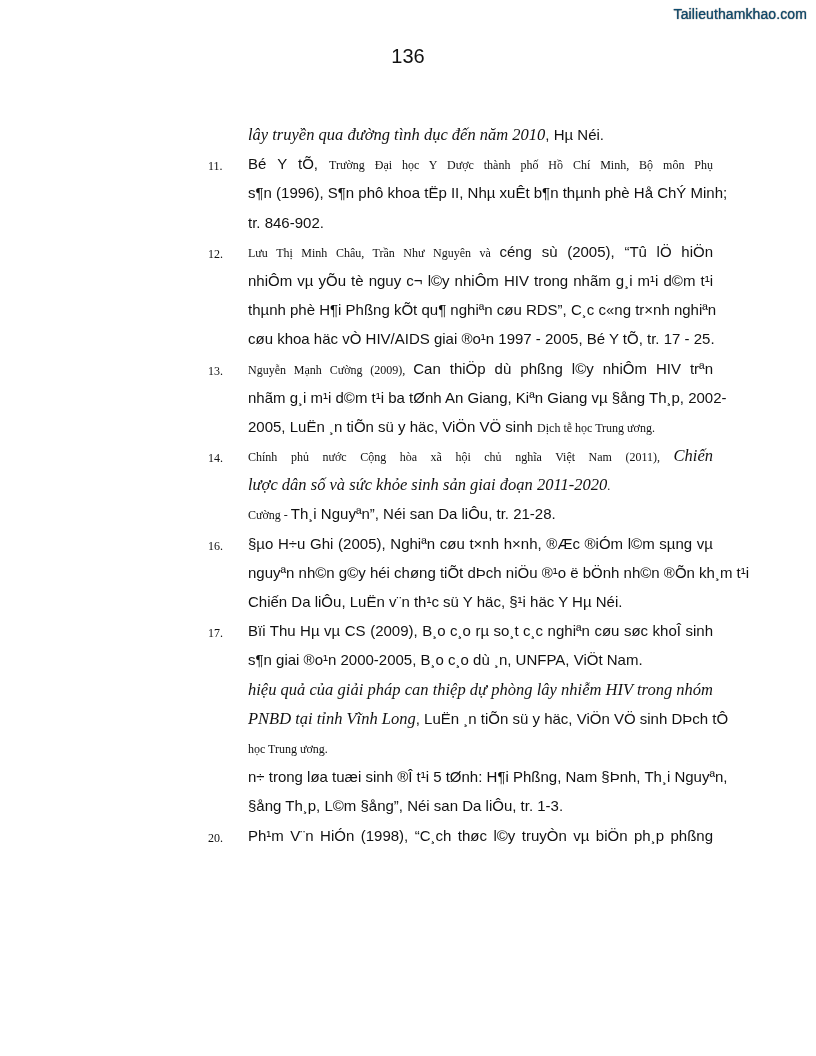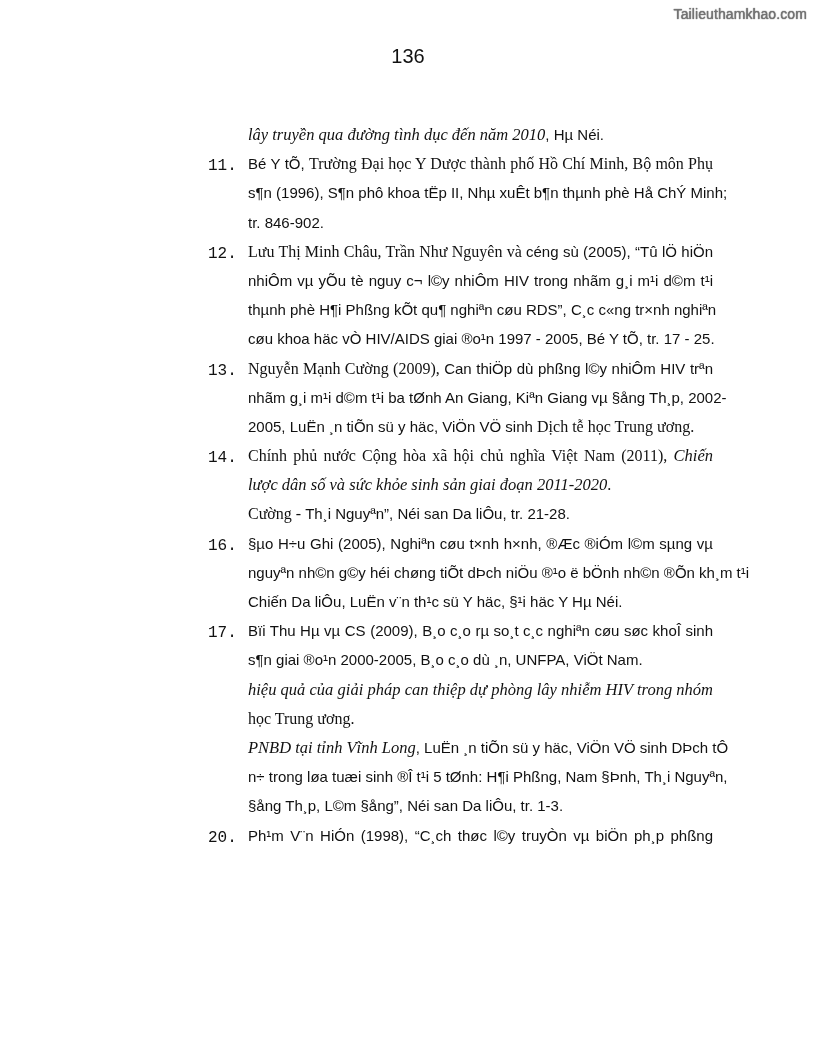--- a/index.html
+++ b/index.html
@@ -1,25 +1,25 @@
 <!DOCTYPE html>
 <html><head>
   <meta charset="utf-8">
   <style>
     html, body { margin: 0; padding: 0; background: #ffffff; }
     body { width: 816px; height: 1056px; position: relative; overflow: hidden; color: #111; }
-    .watermark { position: absolute; top: 6px; right: 9px; font-family: "Liberation Sans", sans-serif; font-size: 14px; color: #737373; text-shadow: 0 0 1px #777, 0 0 1px #777; letter-spacing: 0.1px; }
+    .watermark { position: absolute; top: 6px; right: 9px; font-family: "Liberation Sans", sans-serif; font-size: 14px; color: #0c4a6e; text-shadow: 0 0 1px #777, 0 0 1px #777; letter-spacing: 0.1px; }
     .page-number { position: absolute; top: 45px; left: 0; width: 100%; text-align: center; font-family: "Liberation Sans", sans-serif; font-size: 20px; }
     .refs { position: absolute; top: 120px; left: 160px; width: 553px; }
     .line { height: 29.2px; line-height: 29.2px; white-space: nowrap; font-size: 15.5px; position: relative; margin-left: 48px; }
-    .num { position: absolute; left: 0; width: 40px; font-family: Liberation Mono, monospace; font-size: 16px; top: 3px; }
+    .num { position: absolute; left: 0; width: 40px; font-family: Liberation Serif, serif; font-size: 12px; top: 3px; }
     .txt { position: absolute; left: 40px; right: 0; text-align: justify; text-align-last: justify; }
     .txt.last { text-align-last: left; }
     .sans { font-family: "Liberation Sans", sans-serif; font-size: 15px; }
-    .serif { font-family: "Liberation Serif", serif; font-size: 16px; }
+    .serif { font-family: "Liberation Serif", serif; font-size: 12px; }
     .ital { font-style: italic; font-family: "Liberation Serif", serif; font-size: 16.5px; }
   </style>
 </head>
 <body>
 
 <div class="watermark">Tailieuthamkhao.com</div>
 <div class="page-number">136</div>
 
 <div class="refs" id="refs">
     <div>
@@ -99,24 +99,24 @@
       </div>
       <div class="line">
         <span class="txt last"><span class="sans">s¶n giai ®o¹n 2000-2005, B¸o c¸o dù ¸n, UNFPA, ViÖt Nam.</span></span>
       </div>
     </div>
     <div>
       <div class="line">
         <span class="txt"><span class="ital">hiệu quả của giải pháp can thiệp dự phòng lây nhiễm HIV trong nhóm</span></span>
       </div>
       <div class="line">
-        <span class="txt last"><span class="serif">học Trung ương.</span></span>
+        <span class="txt"><span class="ital">PNBD tại tỉnh Vĩnh Long</span><span class="sans">, LuËn ¸n tiÕn sü y häc, ViÖn VÖ sinh DÞch tÔ</span></span>
       </div>
       <div class="line">
-        <span class="txt"><span class="ital">PNBD tại tỉnh Vĩnh Long</span><span class="sans">, LuËn ¸n tiÕn sü y häc, ViÖn VÖ sinh DÞch tÔ</span></span>
+        <span class="txt last"><span class="serif">học Trung ương.</span></span>
       </div>
     </div>
     <div>
       <div class="line">
         <span class="txt"><span class="sans">n÷ trong løa tuæi sinh ®Î t¹i 5 tØnh: H¶i Phßng, Nam §Þnh, Th¸i Nguyªn,</span></span>
       </div>
       <div class="line">
         <span class="txt last"><span class="sans">§ång Th¸p, L©m §ång”, Néi san Da liÔu, tr. 1-3.</span></span>
       </div>
     </div>

